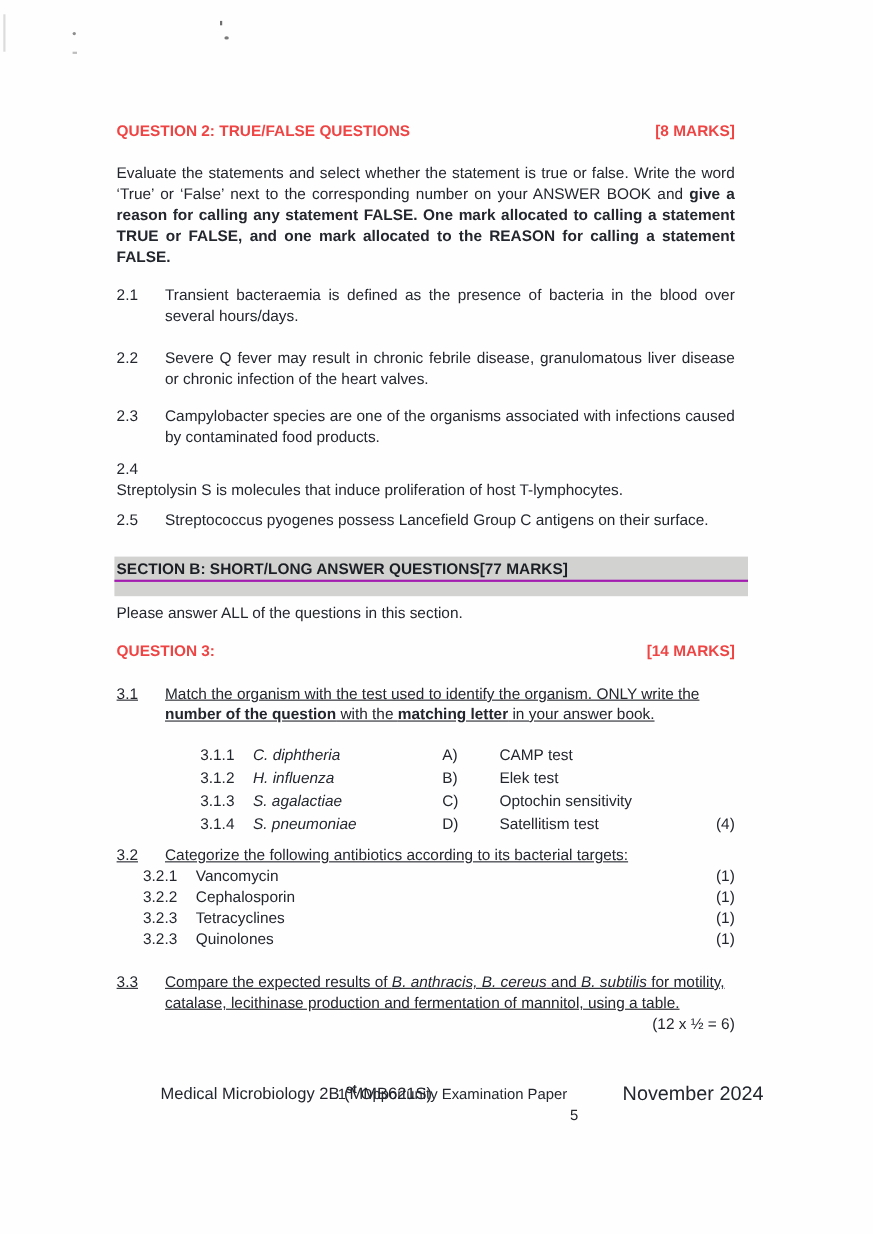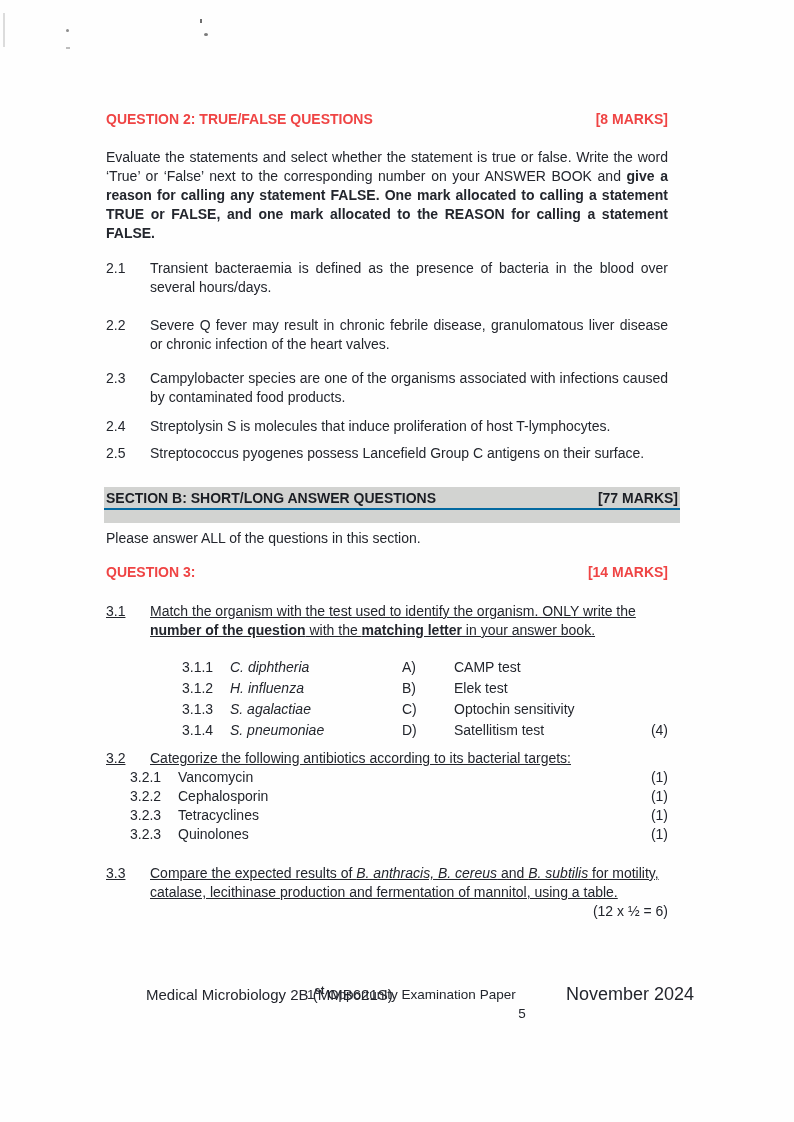--- a/index.html
+++ b/index.html
@@ -10,22 +10,22 @@
   }
   .content { position:absolute; left:106px; top:0; width:562px; }
   .b { font-weight:bold; }
   .i { font-style:italic;text-align:right; }
   .row-split { display:flex; justify-content:space-between; font-weight:bold; color:#ef4444;align-items:center; }
   .justify { text-align:justify; }
   .stmt { display:flex; }
   .stmt .num { width:44px; flex:none; }
   .stmt .txt { flex:1; text-align:justify; }
   .band { background:#d2d3d1; margin:24px -12px 0 -2px; }
-  .band-row1 { display:flex; justify-content:space-between; font-weight:bold; color:#1b1e24;
-               padding:2px 2px 0 2px; border-bottom:2px solid #0369a1; }
+  .band-row1 { display:flex; justify-content:flex-start; font-weight:bold; color:#1b1e24;
+               padding:2px 2px 0 2px; border-bottom:2px solid #a21caf; }
   .band-row2 { height:13px; }
   .qblock { display:flex;text-decoration:underline; }
   .qblock .qnum { width:44px; flex:none; }
   .qblock .qtext { flex:1; }
   .match-table { margin-left:42px; }
   .match-row { display:flex; line-height:21px;margin-left:34px; }
   .match-row .c1 { width:48px; flex:none; }
   .match-row .c2 { width:172px; flex:none; font-style:italic; }
   .match-row .c3 { width:52px; flex:none; }
   .match-row .c4 { flex:1; }
@@ -73,21 +73,21 @@
       <span class="txt">Transient bacteraemia is defined as the presence of bacteria in the blood over several hours/days.</span>
     </div>
     <div class="stmt" style="margin-top:19px;">
       <span class="num">2.2</span>
       <span class="txt">Severe Q fever may result in chronic febrile disease, granulomatous liver disease or chronic infection of the heart valves.</span>
     </div>
     <div class="stmt" style="margin-top:15px;">
       <span class="num">2.3</span>
       <span class="txt">Campylobacter species are one of the organisms associated with infections caused by contaminated food products.</span>
     </div>
-    <div class="stmt" style="margin-top:10px;">
+    <div class="stmt" style="margin-top:10px;flex-direction:column;">
       <span class="num">2.4</span>
       <span class="txt">Streptolysin S is molecules that induce proliferation of host T-lymphocytes.</span>
     </div>
     <div class="stmt" style="margin-top:8px;">
       <span class="num">2.5</span>
       <span class="txt">Streptococcus pyogenes possess Lancefield Group C antigens on their surface.</span>
     </div>
 
     <div class="band">
       <div class="band-row1">

